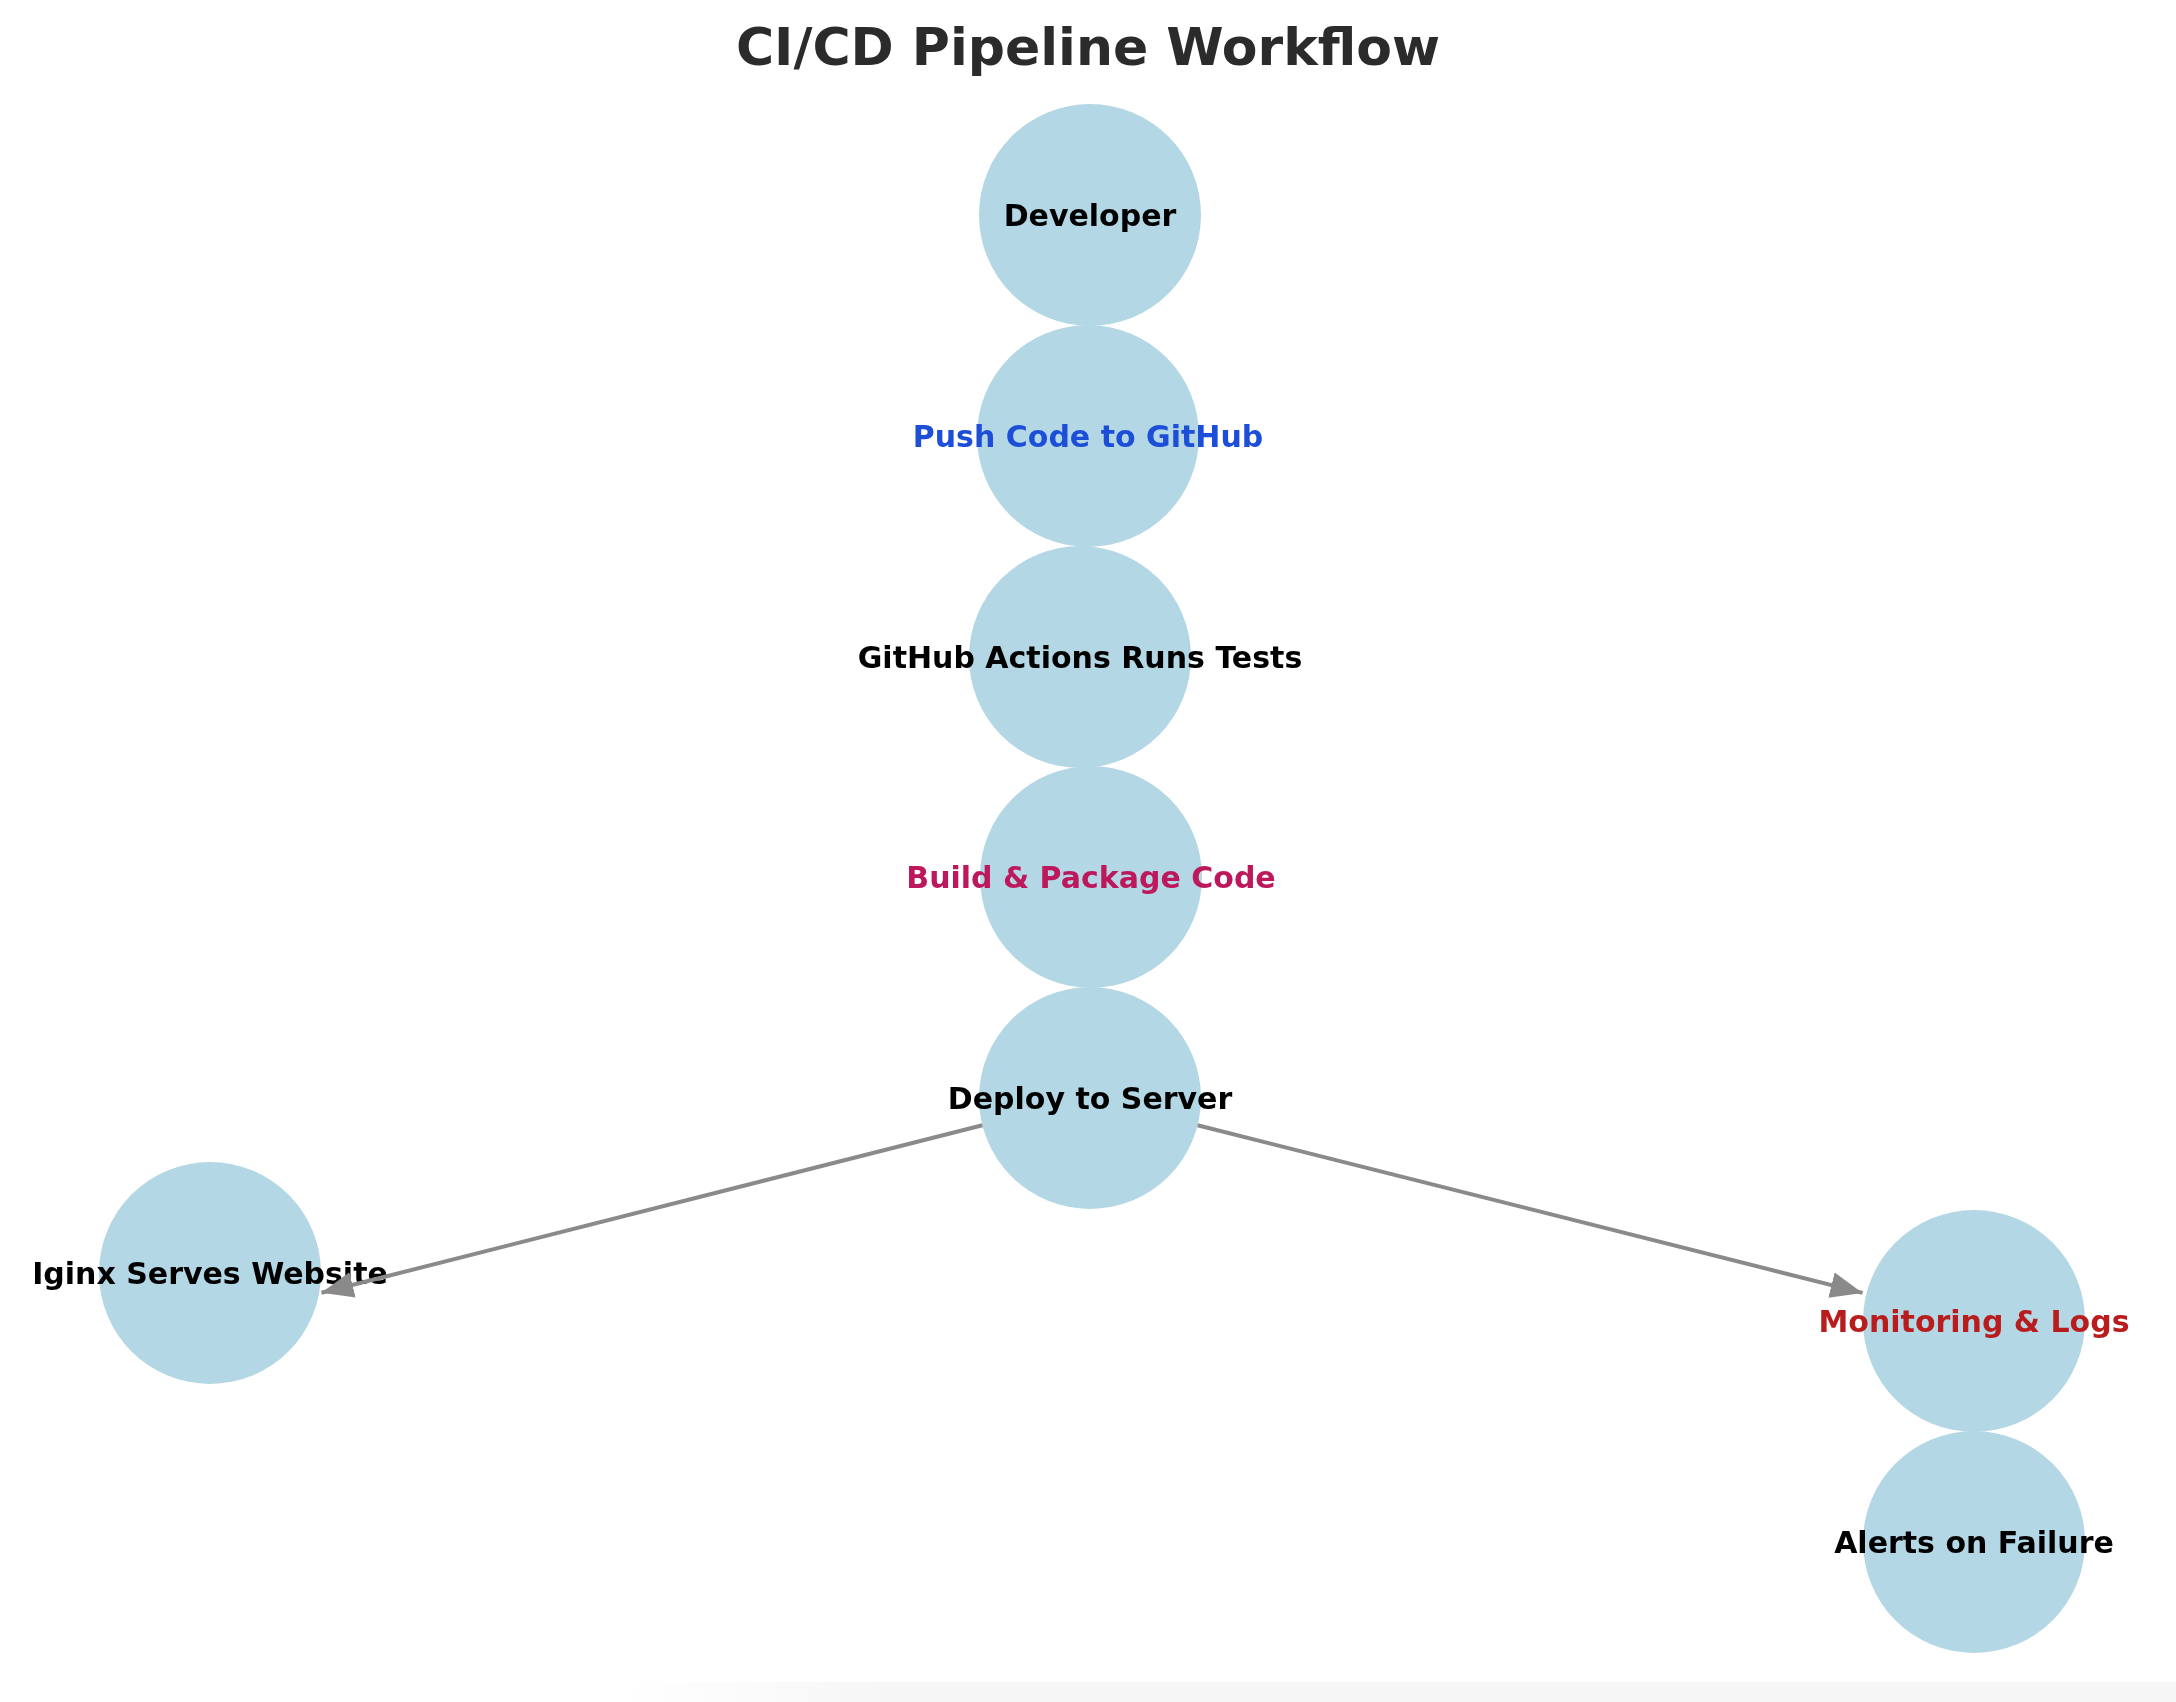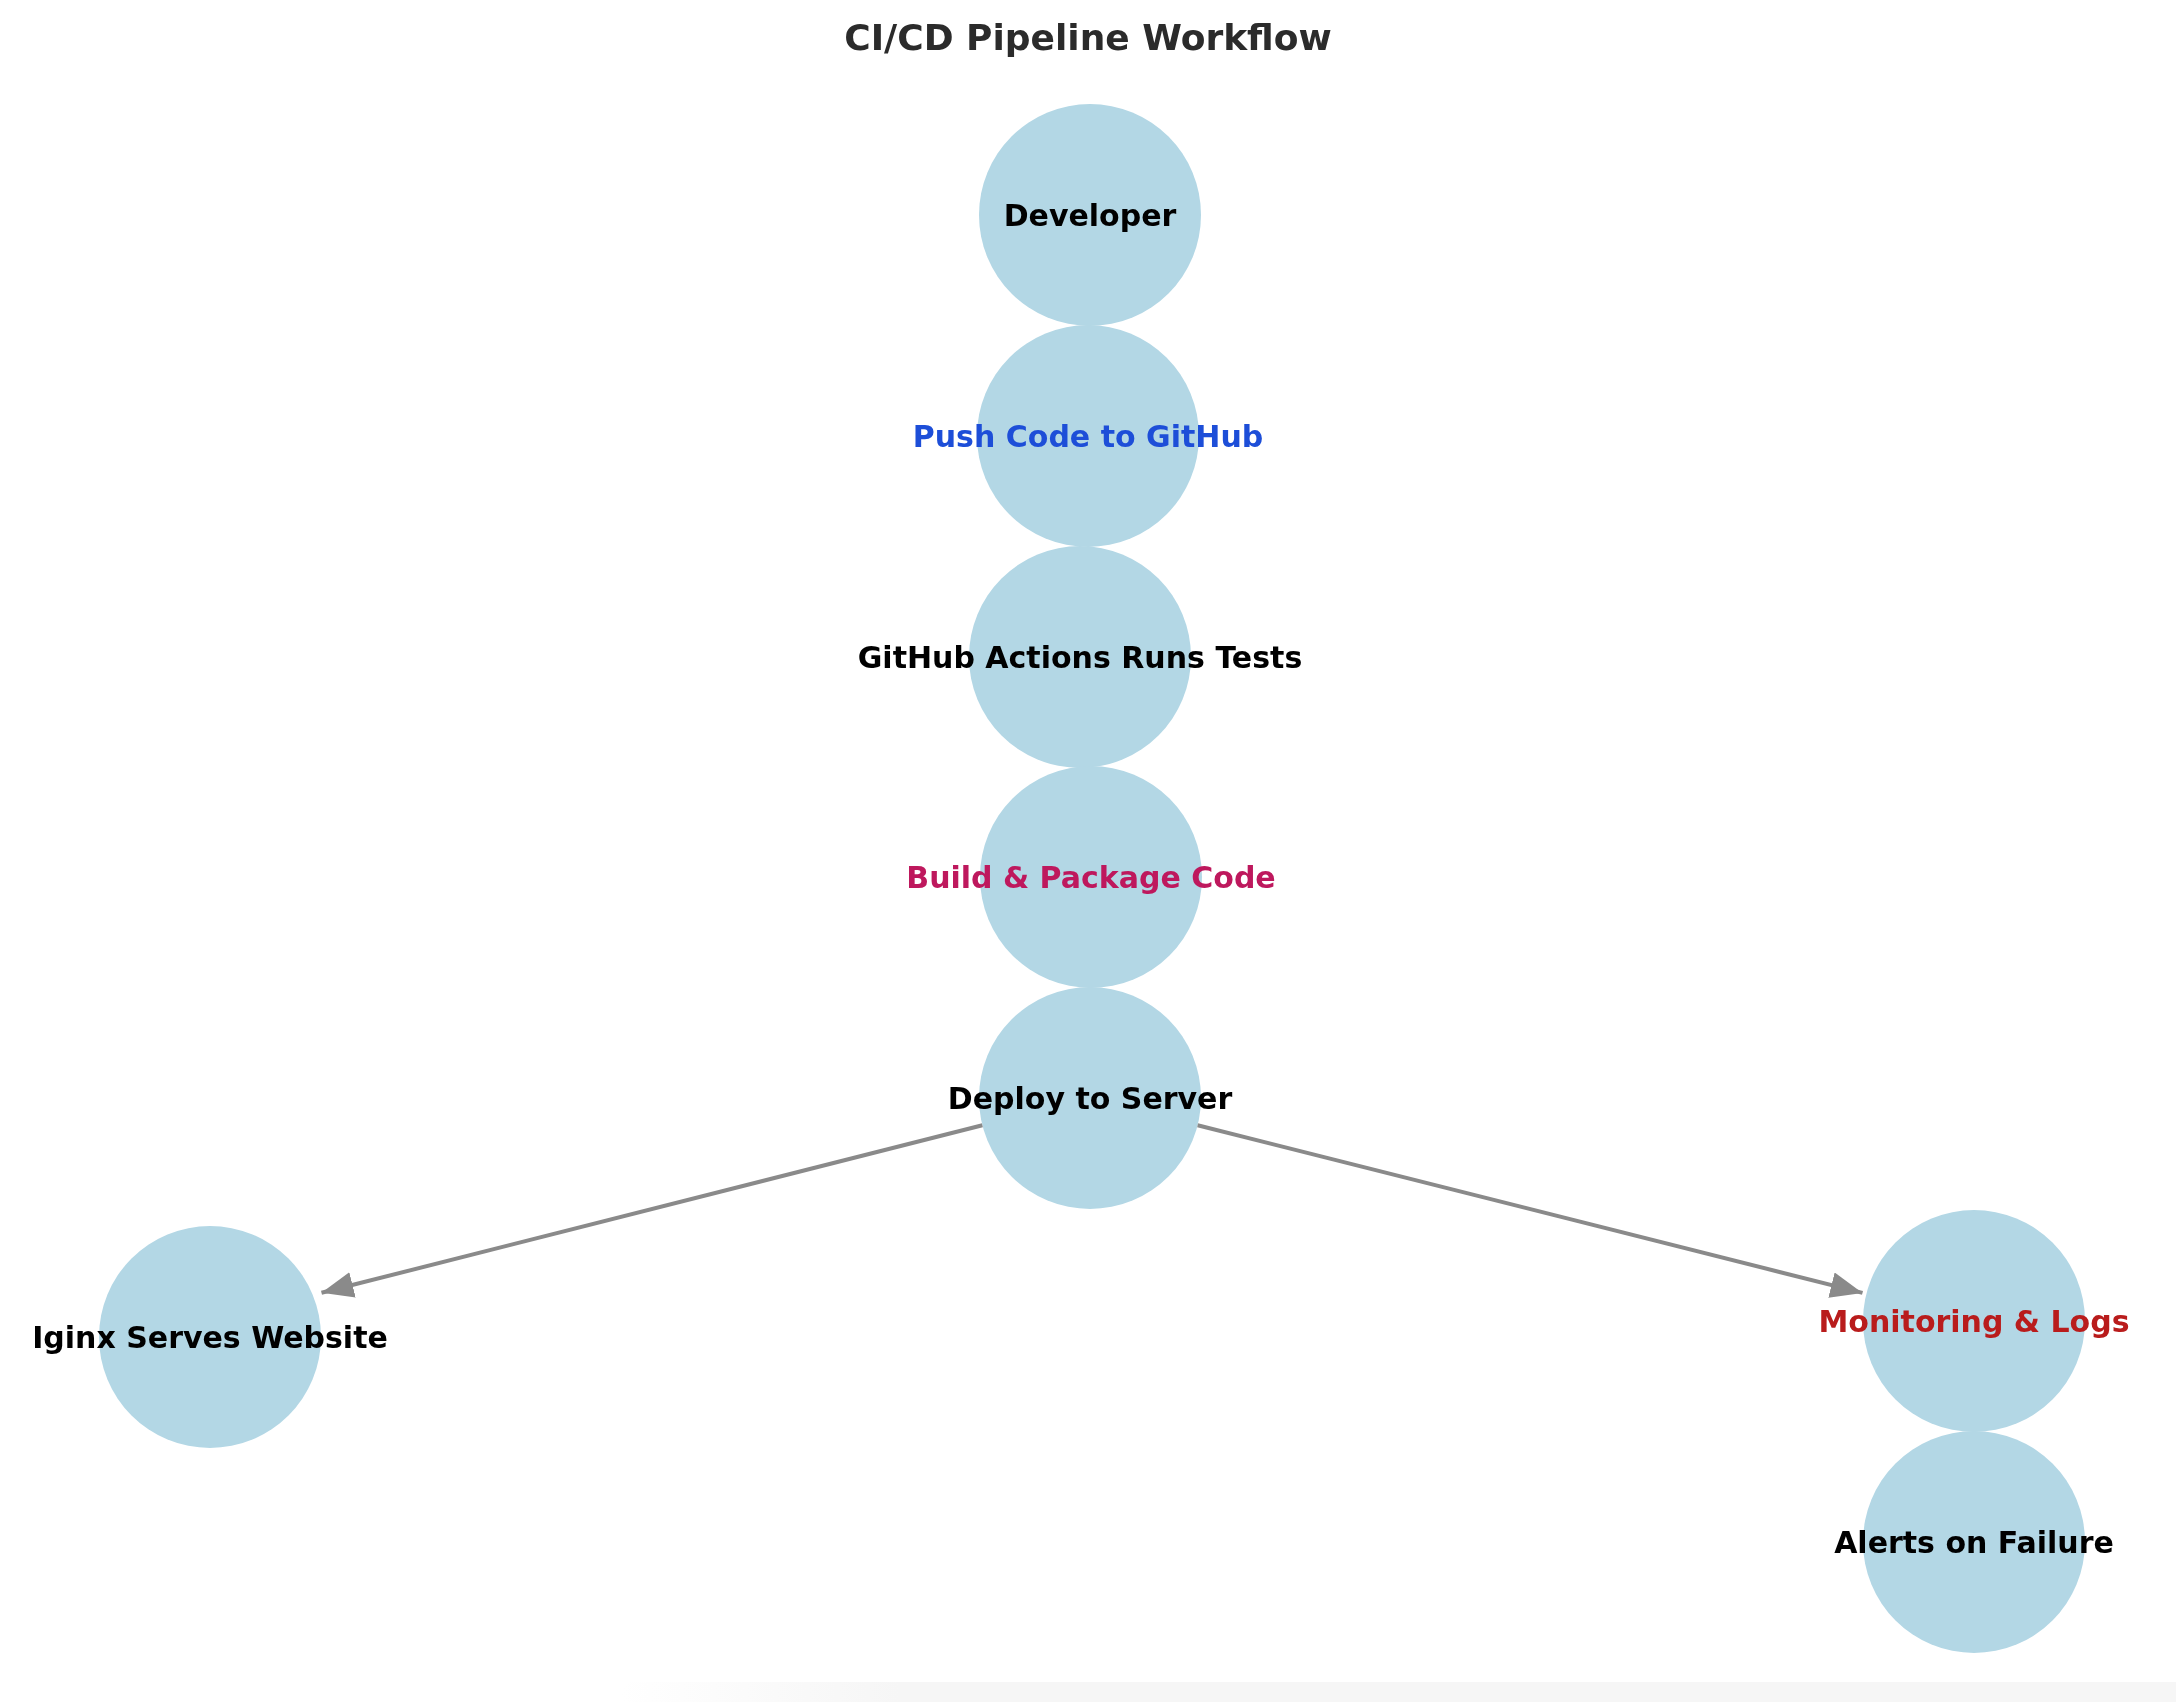--- a/index.html
+++ b/index.html
@@ -14,21 +14,21 @@
     height: 1702px;
     background: #ffffff;
     overflow: hidden;
   }
   .figure-title {
     position: absolute;
     top: 16px;
     left: 0;
     width: 100%;
     text-align: center;
-    font-size: 36px;
+    font-size: 52px;
     line-height: 1.2;
     font-weight: bold;
     white-space: nowrap;
     z-index: 1;
   }
   .edges {
     position: absolute;
     left: 0;
     top: 0;
     z-index: 3;
@@ -85,21 +85,21 @@
   </div>
   <div class="node" style="left: 969px; top: 546px; width: 222px; height: 222px; background: rgb(179, 215, 229);">
     <span class="node-label" style="color: rgb(0, 0, 0);">GitHub Actions Runs Tests</span>
   </div>
   <div class="node" style="left: 980px; top: 766px; width: 222px; height: 222px; background: rgb(179, 215, 229);">
     <span class="node-label" style="color: #be185d;">Build &amp; Package Code</span>
   </div>
   <div class="node" style="left: 979px; top: 987px; width: 222px; height: 222px; background: rgb(179, 215, 229);">
     <span class="node-label" style="color: rgb(0, 0, 0);">Deploy to Server</span>
   </div>
-  <div class="node" style="left: 99px; top: 1226px; width: 222px; height: 222px; background: rgb(179, 215, 229);">
+  <div class="node" style="left: 99px; top: 1162px; width: 222px; height: 222px; background: rgb(179, 215, 229);">
     <span class="node-label" style="color: rgb(0, 0, 0);">Iginx Serves Website</span>
   </div>
   <div class="node" style="left: 1863px; top: 1210px; width: 222px; height: 222px; background: rgb(179, 215, 229);">
     <span class="node-label" style="color: #b91c1c; text-align: right;">Monitoring &amp; Logs</span>
   </div>
   <div class="node" style="left: 1863px; top: 1431px; width: 222px; height: 222px; background: rgb(179, 215, 229); text-align: center;">
     <span class="node-label" style="color: rgb(0, 0, 0);">Alerts on Failure</span>
   </div>
 
   <div class="bottom-strip"></div>

